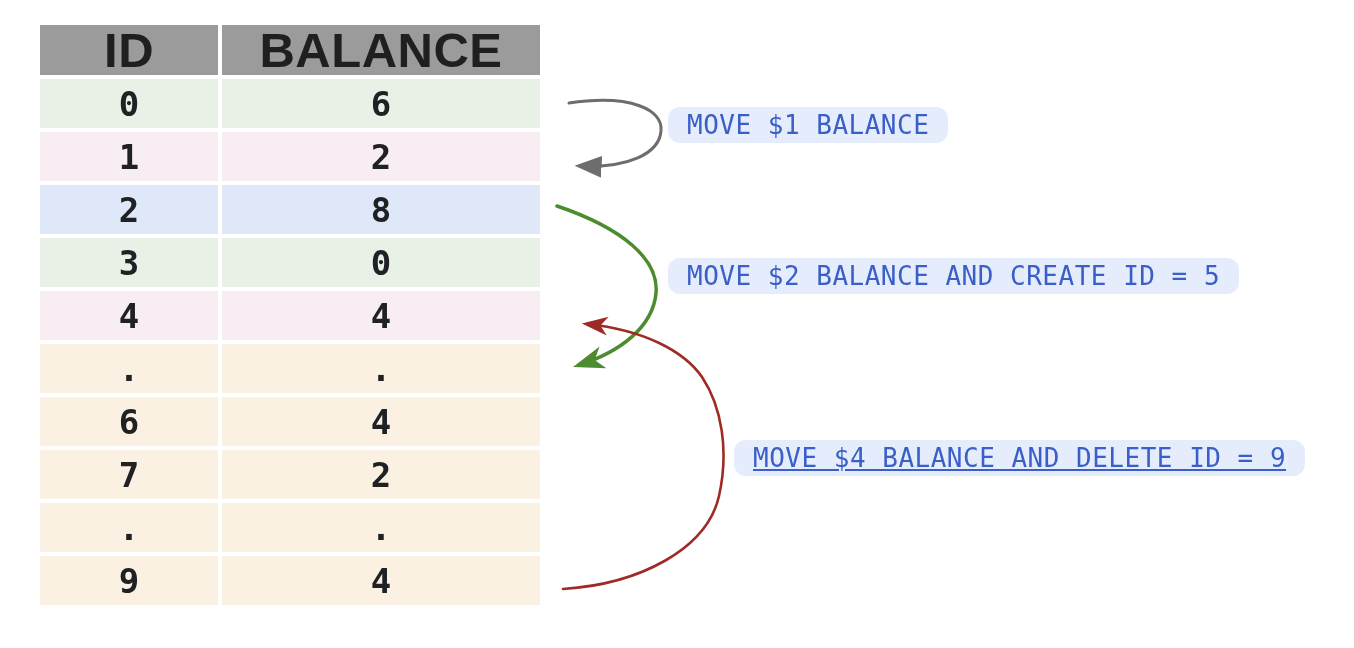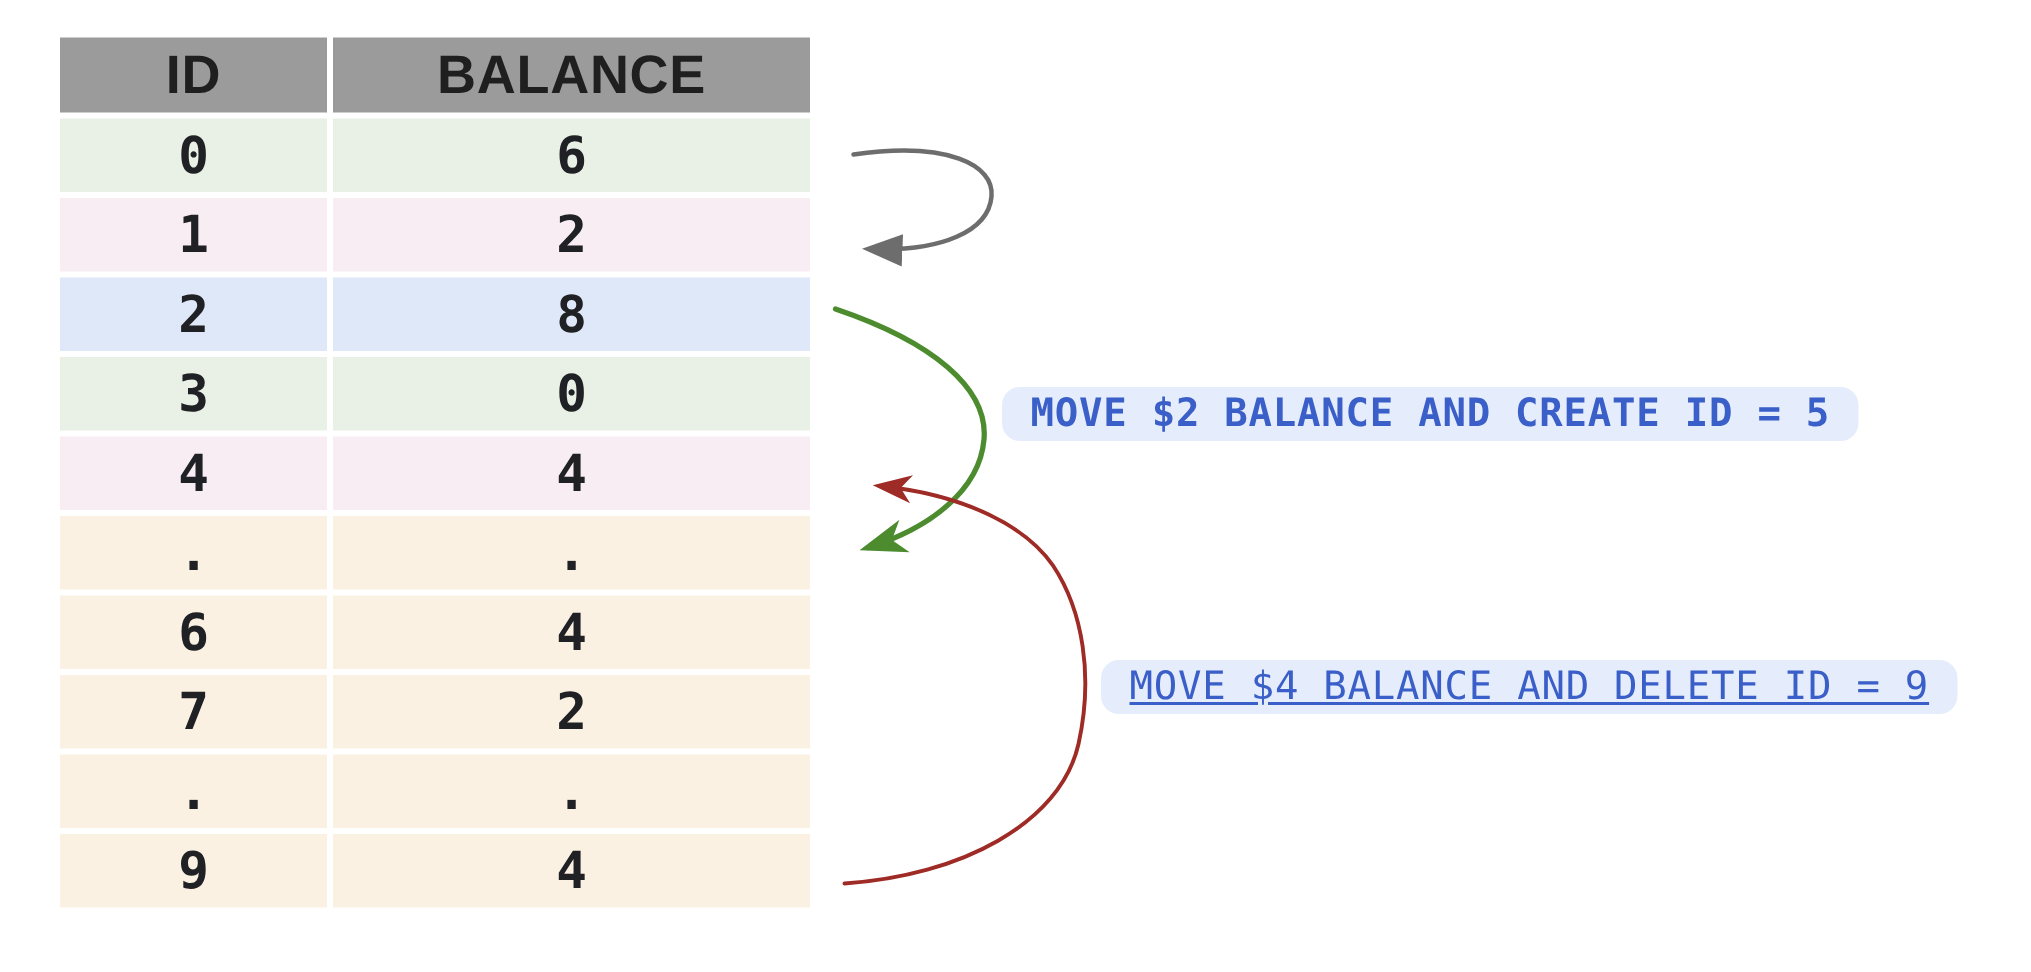--- a/index.html
+++ b/index.html
@@ -38,21 +38,21 @@
   }
   .id-cell  { width: 187px; }
   .bal-cell { width: 334px; }
 
   .head .cell {
     height: 50px;
     background: var(--header_bg, #9b9b9b);
     color: var(--header_text, #1f1f1f);
     font-family: "Liberation Sans", sans-serif;
     font-weight: 700;
-    font-size: 36px;
+    font-size: 49px;
     letter-spacing: 0.5px;
   }
   .body-row .cell {
     color: var(--cell_text, #202124);
     font-family: "DejaVu Sans Mono", monospace;
     font-weight: 700;
     font-size: 34px;
   }
 
   
@@ -73,21 +73,21 @@
     padding: 0 19px;
     border-radius: 12px;
     background: var(--label_bg, #e5ecfb);
     color: var(--label_text, #3a5fc8);
     font-family: "DejaVu Sans Mono", monospace;
     font-size: 26px;
     white-space: nowrap;
     letter-spacing: 0.5px;
   }
   .pill-1 { left: 668px; top: 107px; }
-  .pill-2 { left: 668px; top: 258px; font-weight: bold; }
+  .pill-2 { left: 668px; top: 258px; }
   .pill-3 { left: 734px; top: 440px; text-decoration: underline; }
 </style>
 </head>
 <body>
 
 <div class="canvas">
 
   <div class="acct-table">
     <div class="t-row head">
       <div class="cell id-cell">ID</div>
@@ -150,16 +150,17 @@
       </marker>
     </defs>
 
     <path d="M 569,103 C 632,94 663,110 661,131 C 659,154 628,168 580,166" fill="none" stroke-width="3" stroke-linecap="round" marker-end="url(#head-gray)" stroke="#6d6d6d"></path>
 
     <path d="M 557,206 C 622,228 659,259 656,293 C 653,327 620,352 579,365" fill="none" stroke-width="3.5" stroke-linecap="round" marker-end="url(#head-green)" stroke="#4c8c2f"></path>
 
     <path d="M 563,589 C 640,584 707,549 719,496 C 729,451 722,407 702,377 C 684,351 644,330 587,324" fill="none" stroke-width="2.6" stroke-linecap="round" marker-end="url(#head-red)" stroke="#9e2b25"></path>
   </svg>
 
+  <div class="pill pill-1">MOVE $1 BALANCE</div>
   <div class="pill pill-2">MOVE $2 BALANCE AND CREATE ID = 5</div>
   <div class="pill pill-3">MOVE $4 BALANCE AND DELETE ID = 9</div>
 
 </div>
 
 </body></html>

